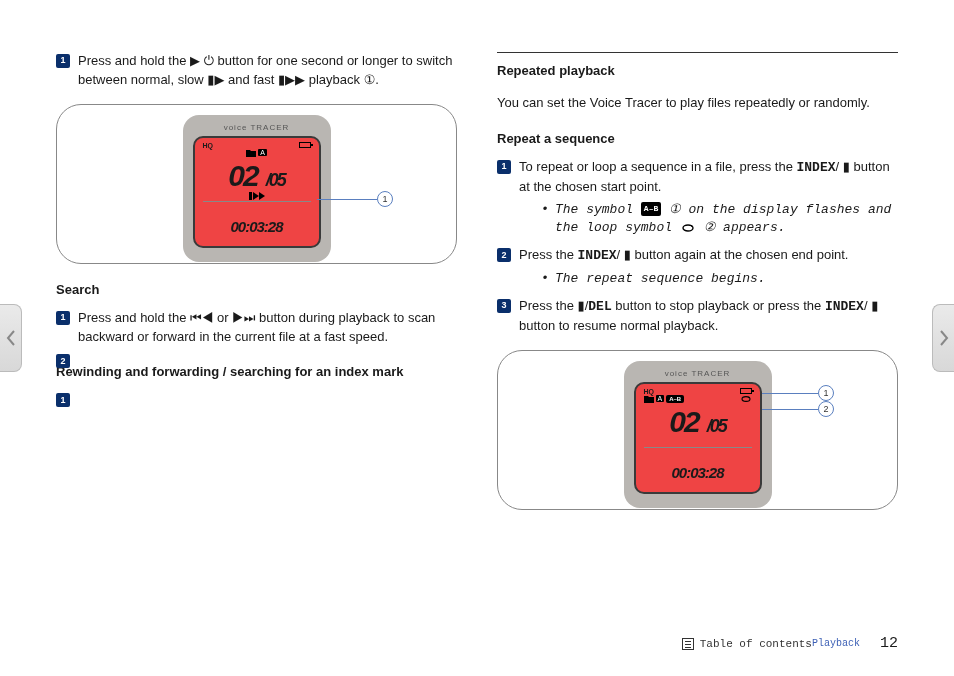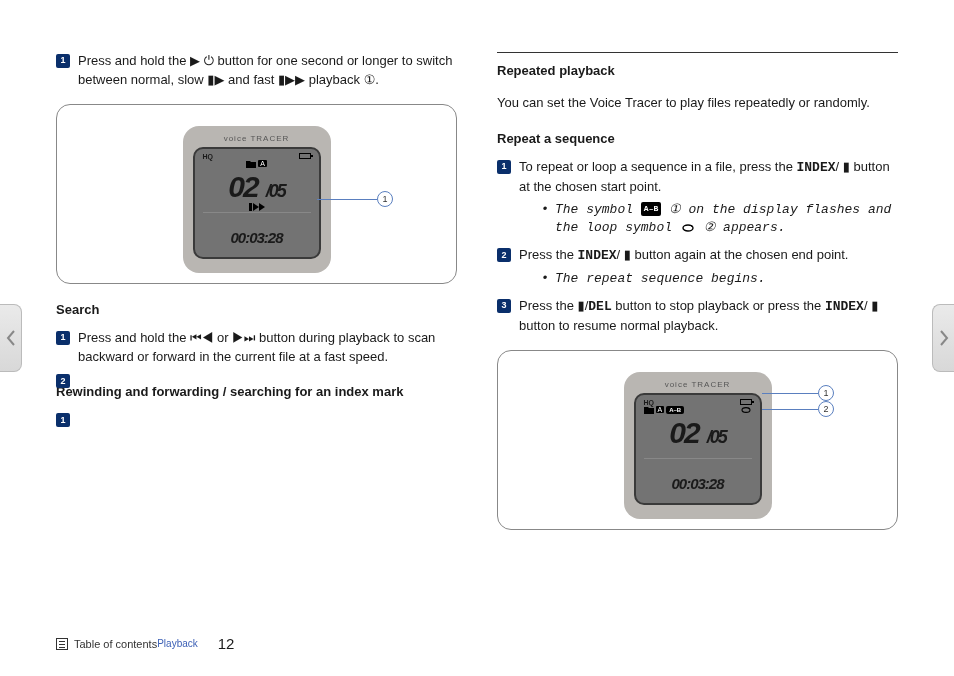--- a/index.html
+++ b/index.html
@@ -40,42 +40,42 @@
   .icon { display: inline-block; vertical-align: middle; margin: 0 1px; }
   .ab-badge {
     display: inline-block; background: #000; color: #fff; font-size: 8px;
     font-weight: bold; padding: 1px 3px; border-radius: 2px; vertical-align: middle;
     font-style: normal;
   }
 
   
   .figure {
     border: 1px solid #888;
-    border-radius: 14px;
+    border-radius: 25px;
     padding: 10px 14px;
     margin: 6px 0 18px 0;
     display: flex;
     justify-content: center;
-    align-items: flex-end;
-    height: 180px;
+    align-items: flex-start;
+    height: 160px;
     position: relative;
   }
   .device {
     background: #b9b6b2;
     border-radius: 16px;
     padding: 8px 10px 14px 10px;
     width: 148px;
     position: relative;
   }
   .brand {
     text-align: center; font-size: 8px; letter-spacing: 1px;
     color: #555; margin-bottom: 4px;
   }
   .screen {
-    background: #737373;
+    background: #ef4444;
     border: 2px solid #3a3a3a;
     border-radius: 10px;
     height: 112px;
     padding: 4px 8px 6px 8px;
     display: flex; flex-direction: column;
     align-items: center;
   }
   .topbar { width: 100%; display: flex; justify-content: space-between; align-items: center; font-size: 7px; font-weight: bold; }
   .folder { display: inline-flex; align-items: center; gap: 2px; }
   .folder-box { background:#000; color:#fff; font-size:7px; padding:0 2px; border-radius:1px; }
@@ -108,22 +108,23 @@
     position: absolute;
     width: 16px; height: 16px; border: 1px solid #5a7fbf; border-radius: 50%;
     background: #fff;
     display: flex; align-items: center; justify-content: center;
     font-size: 9px; color: #333;
   }
 
   
   .footer {
     position: absolute; bottom: 24px; left: 56px; right: 56px;
-    display: flex; justify-content: flex-start; align-items: center;
+    display: flex; justify-content: flex-end; align-items: center;
     font-size: 11px;
+    font-family: Liberation Mono, monospace;
   }
   .toc { color: #333; display: flex; align-items: center; gap: 6px; }
   .toc-icon { display:inline-block; width:12px; height:12px; border:1px solid #333; position:relative; }
   .toc-icon::before { content:""; position:absolute; left:2px; top:2px; right:2px; height:1px; background:#333; box-shadow: 0 3px #333, 0 6px #333; }
   .right-foot { display:flex; align-items:center; gap:20px; }
   .section-name { color: #3b5fb5; font-size: 10px; }
   .page-num { font-size: 15px; }
 
   
   .side-tab {

